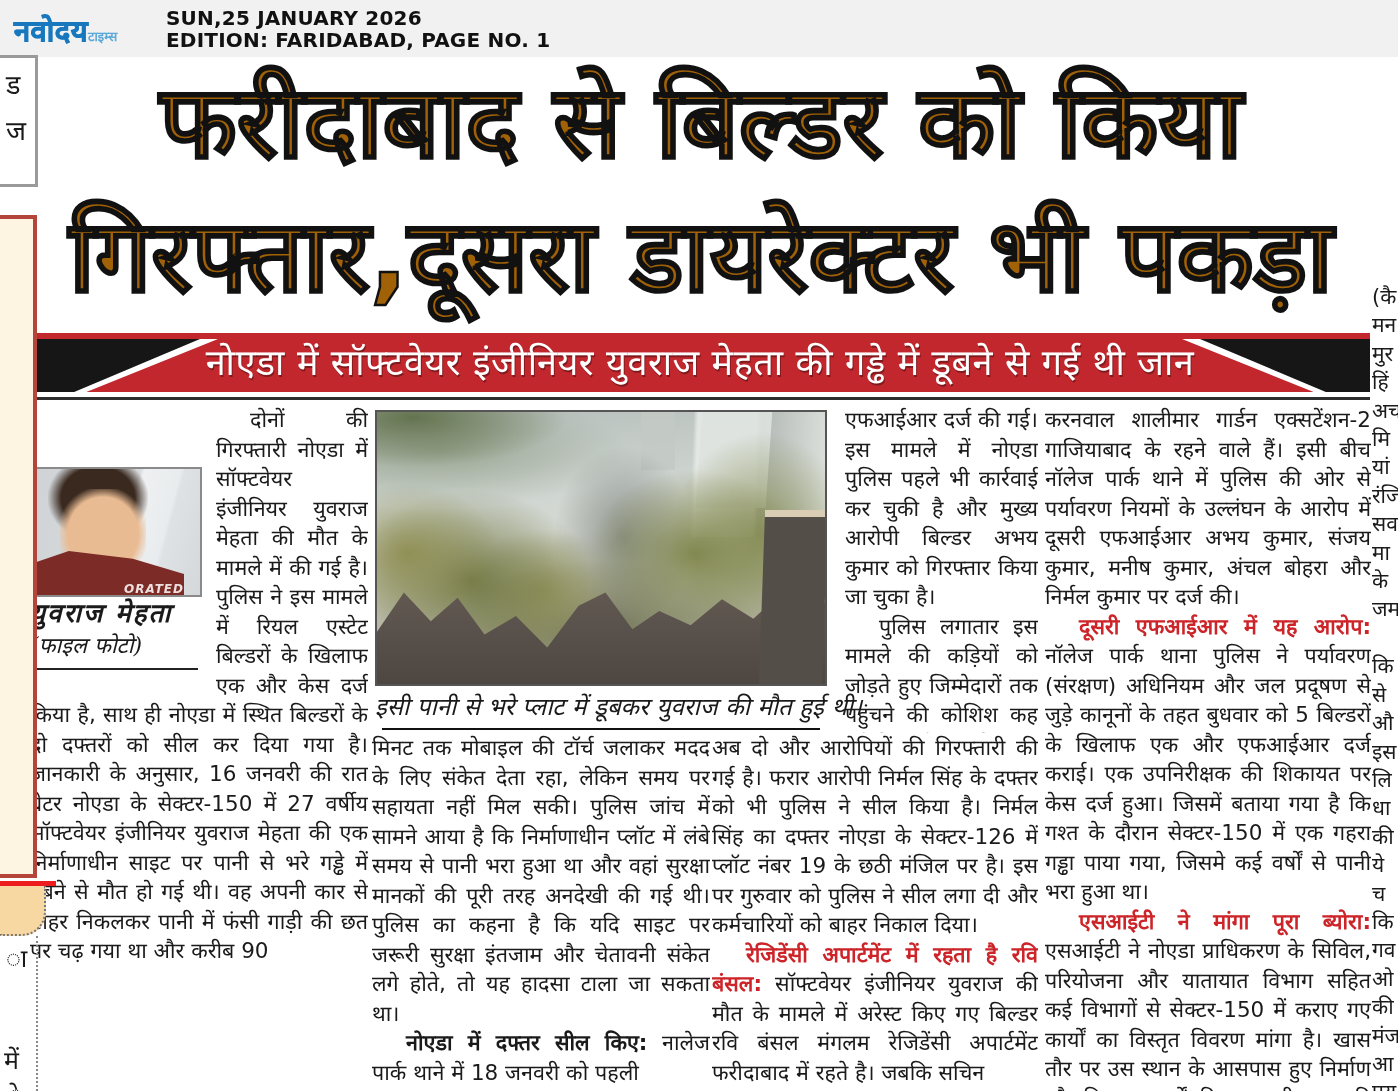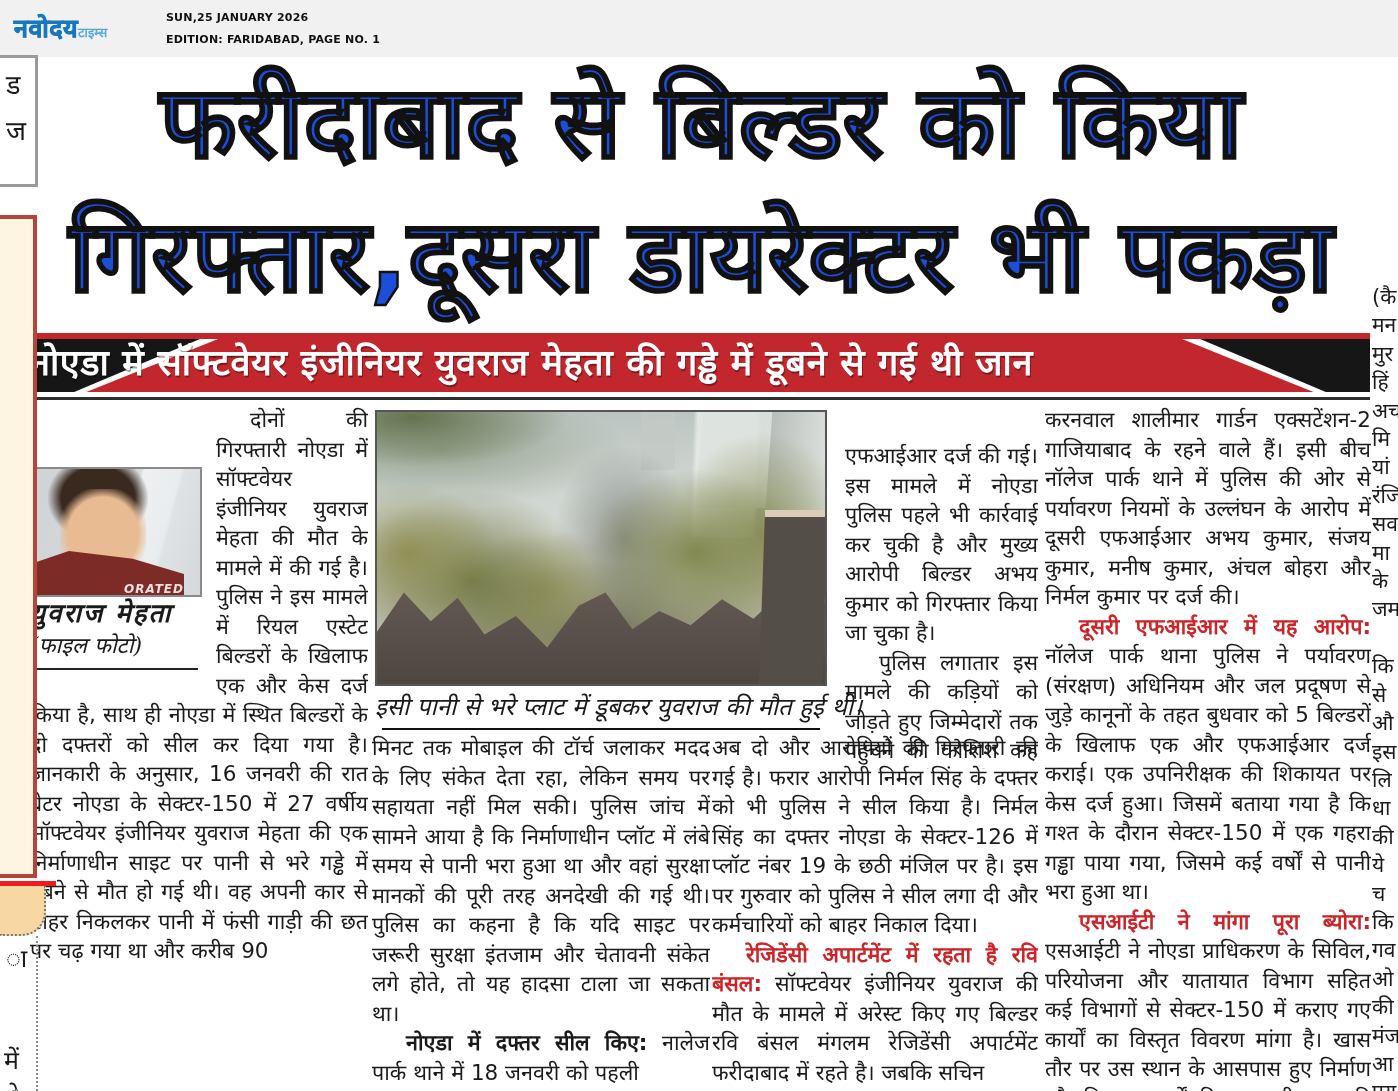--- a/index.html
+++ b/index.html
@@ -4,45 +4,45 @@
 <style>
   * { margin:0; padding:0; box-sizing:border-box; }
   html,body { width:1398px; height:1091px; }
   body {
     position:relative; background:#ffffff; overflow:hidden;
     font-family:"DejaVu Sans", sans-serif; color:#1a1a1a;
   }
   
   .masthead { position:absolute; left:0; top:0; width:1398px; height:57px; background:#f1f1f1; }
   .logo { position:absolute; left:14px; top:10px; white-space:nowrap; }
-  .logo-main { font-size:25px; font-weight:bold; color:#1878be; -webkit-text-stroke:0.8px #1878be; letter-spacing:0.5px; }
+  .logo-main { font-size:29px; font-weight:bold; color:#1878be; -webkit-text-stroke:0.8px #1878be; letter-spacing:0.5px; }
   .logo-sub { font-size:13px; color:#5aa9d9; font-weight:bold; }
-  .mast-dates { position:absolute; left:166px; top:7px; font-size:11px; font-weight:bold; color:#111; line-height:22px; letter-spacing:0.2px; }
+  .mast-dates { position:absolute; left:166px; top:7px; font-size:20px; font-weight:bold; color:#111; line-height:22px; letter-spacing:0.2px; }
   
   .headline { position:absolute; left:30px; top:56px; width:1342px; height:276px; text-align:center;
-    font-weight:900; color:#1d4ed8; -webkit-text-stroke:2.5px #111; }
+    font-weight:900; color:#a16207; -webkit-text-stroke:2.5px #111; }
   .headline .hl-line { font-size:100px; line-height:134px; white-space:nowrap; }
   
   .banner { position:absolute; left:30px; top:333px; width:1340px; height:59px; background:#c2272d; }
   .wedge { position:absolute; top:6px; bottom:0; }
   .wl-white { left:0; width:188px; background:#fff; clip-path:polygon(0 0,100% 0,30% 100%,0 100%); }
   .wl-black { left:0; width:170px; background:#161616; clip-path:polygon(0 0,100% 0,26% 100%,0 100%); }
   .wr-white { right:0; width:188px; background:#fff; clip-path:polygon(0 0,100% 0,100% 100%,70% 100%); }
   .wr-black { right:0; width:170px; background:#161616; clip-path:polygon(0 0,100% 0,100% 100%,74% 100%); }
-  .banner-text { position:absolute; left:0; right:0; top:4px; color:#fff;
-    font-size:36px; font-weight:bold; text-shadow:1px 2px 0 rgba(0,0,0,0.35); letter-spacing:0.5px; }
+  .banner-text { position:absolute; left:0; right:0; top:4px; text-align:center; color:#fff;
+    font-size:36px; font-weight:normal; text-shadow:1px 2px 0 rgba(0,0,0,0.35); letter-spacing:0.5px; }
   .banner-underline { position:absolute; left:30px; top:397px; width:1340px; height:3px; background:#2e2e2e; }
   
   .col { position:absolute; font-size:21.5px; line-height:29.5px; text-align:justify; overflow:hidden; }
   .col p.indent { text-indent:34px; }
   .lead-red { color:#cc2428; font-weight:bold; }
   .lead-bold { font-weight:bold; }
   .c1 { left:30px;  top:405px; width:338px; height:686px; }
   .c2 { left:372px; top:733px; width:338px; height:358px; }
-  .c3a{ left:845px; top:405px; width:193px; height:328px;margin-top:36px; }
+  .c3a{ left:845px; top:405px; width:193px; height:328px; }
   .c3b{ left:712px; top:733px; width:326px; height:358px; }
   .c4 { left:1045px;top:405px; width:326px; height:686px; }
   
   .portrait-float { float:left; width:176px; margin:62px 10px 4px 0; }
   .portrait-photo { width:172px; height:130px; border:2px solid #8a8a8a; position:relative; overflow:hidden;
     background:linear-gradient(105deg,#cfd3d6 0%,#d8dbde 54%,#eef0f1 56%,#e9ecee 74%,#dfe2e4 76%,#d4d8da 100%); }
   .p-hair { position:absolute; left:16px; top:-6px; width:100px; height:78px;
     background:radial-gradient(ellipse at 50% 45%, #39291f 52%, rgba(57,41,31,0) 72%); }
   .p-face { position:absolute; left:28px; top:20px; width:86px; height:90px;
     background:radial-gradient(ellipse at 50% 50%, #e9bb93 58%, rgba(233,187,147,0) 76%); }

